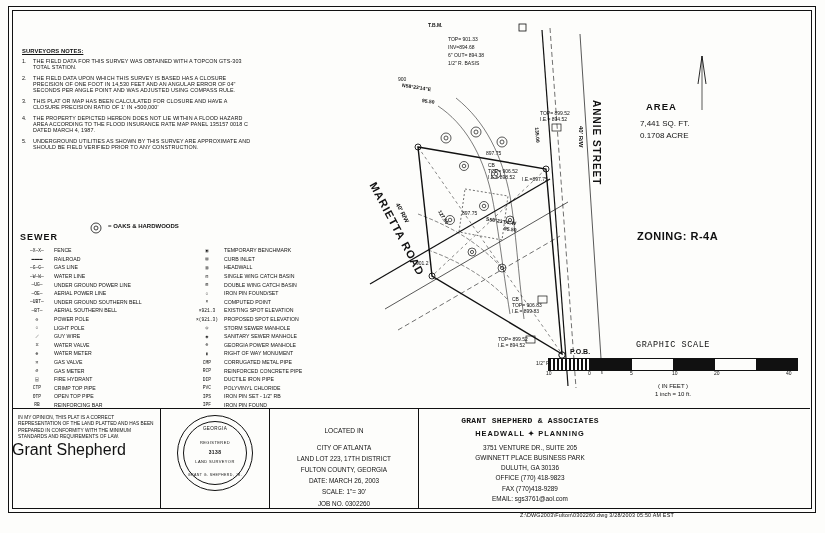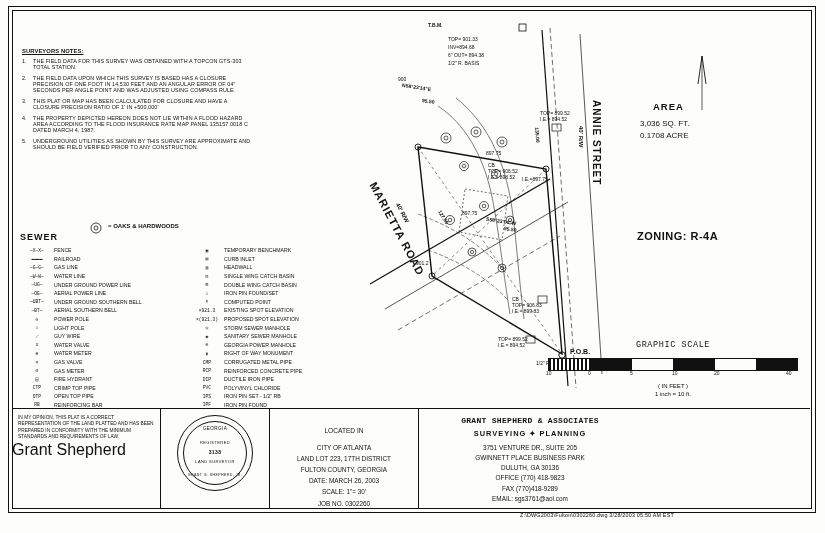--- a/index.html
+++ b/index.html
@@ -23,21 +23,21 @@
   #legend .ttl{font-size:9px;font-weight:bold;letter-spacing:1px;}
   #legend .oaks{position:absolute;left:88px;top:-9px;font-size:6px;font-weight:bold;}
   .legcols{position:absolute;left:0;top:14px;width:340px;display:flex;gap:10px;}
   .legcol{width:160px;}
   .legrow{display:flex;align-items:center;height:8.6px;font-size:5.2px;}
   .legsym{width:34px;flex:none;text-align:center;font-size:4.6px;font-family:"Liberation Mono",monospace;}
   .leglbl{flex:1;}
 
   
   #areabox{position:absolute;left:640px;top:100px;font-size:8px;text-align:left;line-height:1.55;}
-  #areabox .t{font-size:9.5px;font-weight:bold;letter-spacing:1px;margin-bottom:3px;margin-left:13px;}
+  #areabox .t{font-size:9.5px;font-weight:bold;letter-spacing:1px;margin-bottom:3px;margin-left:6px;}
   #zoning{position:absolute;left:637px;top:230px;font-size:11px;font-weight:bold;letter-spacing:.5px;}
 
   
   #gscale{position:absolute;left:548px;top:340px;width:250px;}
   #gscale .ttl{font-size:8.5px;letter-spacing:.6px;text-align:center;font-family:Liberation Mono, monospace;}
   .bar{position:relative;margin-top:8px;height:11px;border:1px solid #111;display:flex;}
   .bar div{flex:1;border-right:1px solid #111;}
   .bar div:last-child{border-right:none;}
   .bar .fill{background:#111;}
   .bar .hatch{background:repeating-linear-gradient(90deg,#111 0 2px,#fff 2px 4px);}
@@ -385,21 +385,21 @@
 I.E.= 894.52</div>
     <div class="dtxt" style="left:262px;top:282px;">CB
 TOP= 906.83
 I.E.= 899.83</div>
     <div class="dtxt" style="left:248px;top:322px;">TOP= 899.52
 I.E.= 894.52</div>
   </div>
 
   <div id="areabox">
     <div class="t">AREA</div>
-    <div>3,036 SQ. FT.</div>
+    <div>7,441 SQ. FT.</div>
     <div>0.1708 ACRE</div>
   </div>
   <div id="zoning">ZONING:  R-4A</div>
 
   <div id="gscale">
     <div class="ttl">GRAPHIC SCALE</div>
     <div class="bar">
       <div class="hatch"></div>
       <div class="fill"></div>
       <div></div>
@@ -449,21 +449,21 @@
         <div>DATE: MARCH 26, 2003</div>
         <div>SCALE: 1"= 30'</div>
         <div>JOB NO. 0302260</div>
       </div>
     </div>
 
 
     <div class="bcell" id="bc5">
       <div id="firm">
         <div class="f1">GRANT SHEPHERD &amp; ASSOCIATES</div>
-        <div class="f2">SURVEYING ✦ PLANNING</div>
+        <div class="f2">HEADWALL ✦ PLANNING</div>
         <div class="ln">3751 VENTURE DR., SUITE 205</div>
         <div class="ln">GWINNETT PLACE BUSINESS PARK</div>
         <div class="ln">DULUTH, GA 30136</div>
         <div class="ln">OFFICE (770) 418-9823</div>
         <div class="ln">FAX (770)418-9289</div>
         <div class="ln">EMAIL: sgs3761@aol.com</div>
       </div>
     </div>
   </div>
 

